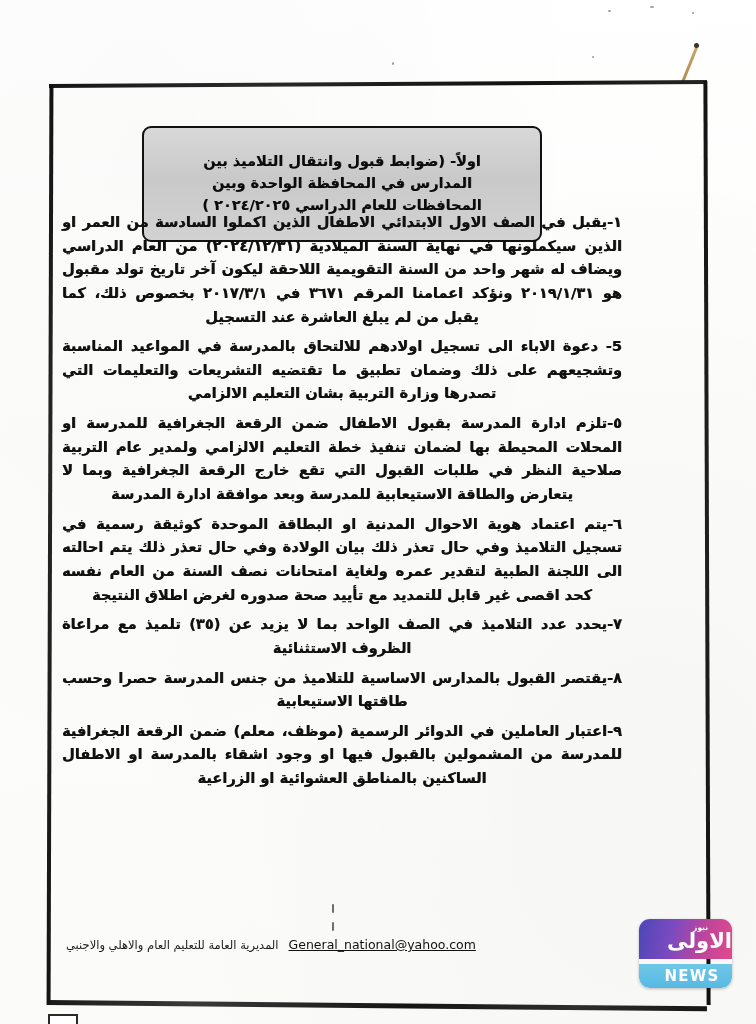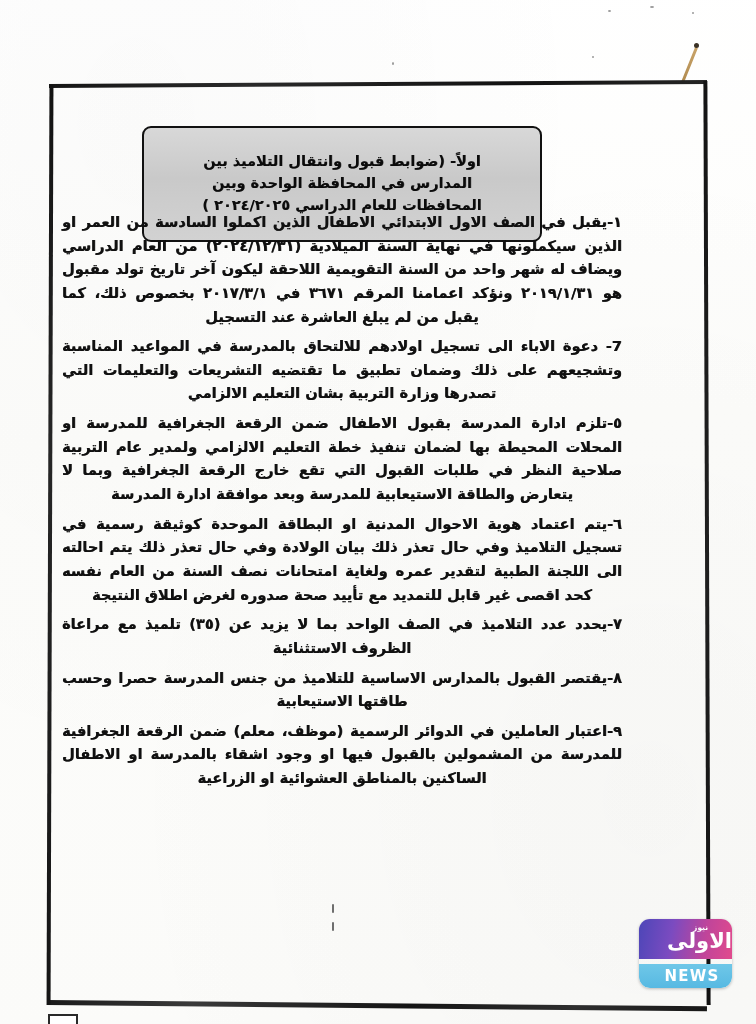--- a/index.html
+++ b/index.html
@@ -278,31 +278,35 @@
 </div>
 
 <div id="doc-body">
 
   <div id="title-box">
     <p id="title-text">اولاً- (ضوابط  قبول وانتقال التلاميذ بين المدارس في المحافظة الواحدة وبين المحافظات للعام الدراسي ٢٠٢٤/٢٠٢٥ )</p>
   </div>
 
   <ol id="clause-list">
     <li class="clause">١-يقبل في الصف الاول الابتدائي الاطفال الذين اكملوا السادسة من العمر او الذين سيكملونها في نهاية السنة الميلادية (٢٠٢٤/١٢/٣١) من العام الدراسي ويضاف له شهر واحد من السنة التقويمية اللاحقة ليكون آخر تاريخ تولد مقبول هو ٢٠١٩/١/٣١ ونؤكد اعمامنا المرقم ٣٦٧١ في ٢٠١٧/٣/١ بخصوص ذلك، كما يقبل من لم يبلغ العاشرة عند التسجيل</li>
-    <li class="clause">7- دعوة الاباء الى تسجيل اولادهم للالتحاق بالمدرسة في المواعيد المناسبة وتشجيعهم على ذلك وضمان تطبيق ما تقتضيه التشريعات والتعليمات التي تصدرها وزارة التربية بشان التعليم الالزامي</li>
+    <li class="clause">5- دعوة الاباء الى تسجيل اولادهم للالتحاق بالمدرسة في المواعيد المناسبة وتشجيعهم على ذلك وضمان تطبيق ما تقتضيه التشريعات والتعليمات التي تصدرها وزارة التربية بشان التعليم الالزامي</li>
     <li class="clause">٥-تلزم ادارة المدرسة بقبول الاطفال ضمن الرقعة الجغرافية للمدرسة او المحلات المحيطة بها لضمان تنفيذ خطة التعليم الالزامي ولمدير عام التربية صلاحية النظر في طلبات القبول التي تقع خارج الرقعة الجغرافية وبما لا يتعارض والطاقة الاستيعابية للمدرسة وبعد موافقة ادارة المدرسة</li>
     <li class="clause">٦-يتم اعتماد هوية الاحوال المدنية او البطاقة الموحدة كوثيقة رسمية في تسجيل التلاميذ وفي حال تعذر ذلك بيان الولادة وفي حال تعذر ذلك يتم احالته الى اللجنة الطبية لتقدير عمره ولغاية امتحانات نصف السنة من العام نفسه كحد اقصى غير قابل للتمديد مع تأييد صحة صدوره لغرض اطلاق النتيجة</li>
     <li class="clause">٧-يحدد  عدد التلاميذ في الصف الواحد بما لا يزيد  عن (٣٥) تلميذ مع مراعاة الظروف الاستثنائية</li>
     <li class="clause">٨-يقتصر القبول بالمدارس الاساسية للتلاميذ من جنس المدرسة حصرا وحسب طاقتها الاستيعابية</li>
     <li class="clause">٩-اعتبار العاملين في الدوائر الرسمية (موظف، معلم) ضمن الرقعة الجغرافية للمدرسة من المشمولين بالقبول فيها او وجود اشقاء بالمدرسة او الاطفال الساكنين بالمناطق العشوائية او الزراعية</li>
   </ol>
 
   <div id="pen-dot-1" style="left:272px;top:812px;"></div>
   <div id="pen-dot-2" style="left:272px;top:830px;"></div>
 
+  <div id="footer-row">
+    <span id="footer-dept">المديرية العامة للتعليم العام والاهلي والاجنبي</span>
+    <span id="footer-email">General_national@yahoo.com</span>
+  </div>
 
 </div>
 
 <div id="news-logo">
   <div id="logo-top">
     <span id="logo-kicker">نيوز</span>
     <span id="logo-wordmark">الاولى</span>
   </div>
   <div id="logo-bottom">
     <span id="logo-news-text">NEWS</span>

